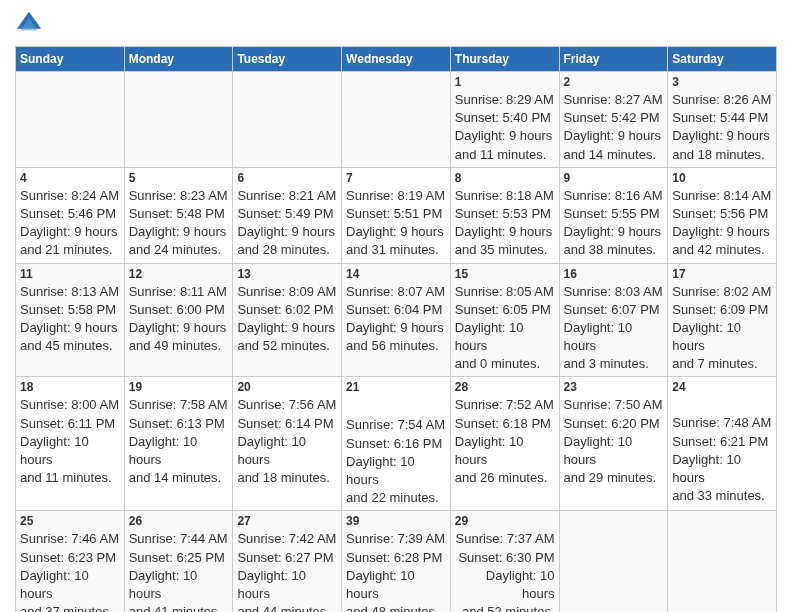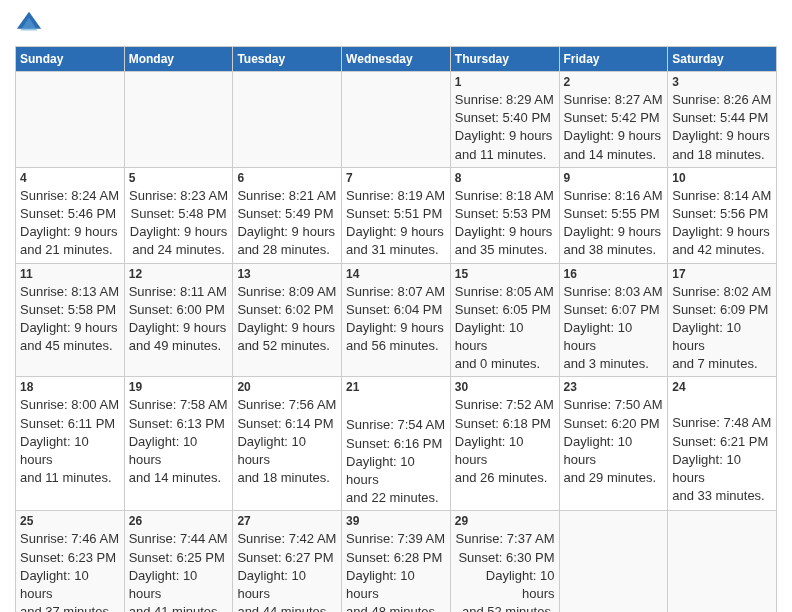--- a/index.html
+++ b/index.html
@@ -164,21 +164,21 @@
         <tr>
           <td>
             <span class="day-num">4</span>
             <div class="day-info" style="white-space: pre-line;">Sunrise: 8:24 AM
 Sunset: 5:46 PM
 Daylight: 9 hours
 and 21 minutes.</div>
           </td>
           <td>
             <span class="day-num">5</span>
-            <div class="day-info" style="white-space: pre-line; text-align: center;">Sunrise: 8:23 AM
+            <div class="day-info" style="white-space: pre-line;">Sunrise: 8:23 AM
 Sunset: 5:48 PM
 Daylight: 9 hours
 and 24 minutes.</div>
           </td>
           <td>
             <span class="day-num">6</span>
             <div class="day-info" style="white-space: pre-line;">Sunrise: 8:21 AM
 Sunset: 5:49 PM
 Daylight: 9 hours
 and 28 minutes.</div>
@@ -286,21 +286,21 @@
 and 18 minutes.</div>
           </td>
           <td>
             <span class="day-num">21</span>
             <div class="day-info" style="white-space: pre-line; margin-top: 22px;">Sunrise: 7:54 AM
 Sunset: 6:16 PM
 Daylight: 10 hours
 and 22 minutes.</div>
           </td>
           <td>
-            <span class="day-num">30</span>
+            <span class="day-num">28</span>
             <div class="day-info" style="white-space: pre-line;">Sunrise: 7:52 AM
 Sunset: 6:18 PM
 Daylight: 10 hours
 and 26 minutes.</div>
           </td>
           <td>
             <span class="day-num">23</span>
             <div class="day-info" style="white-space: pre-line;">Sunrise: 7:50 AM
 Sunset: 6:20 PM
 Daylight: 10 hours

